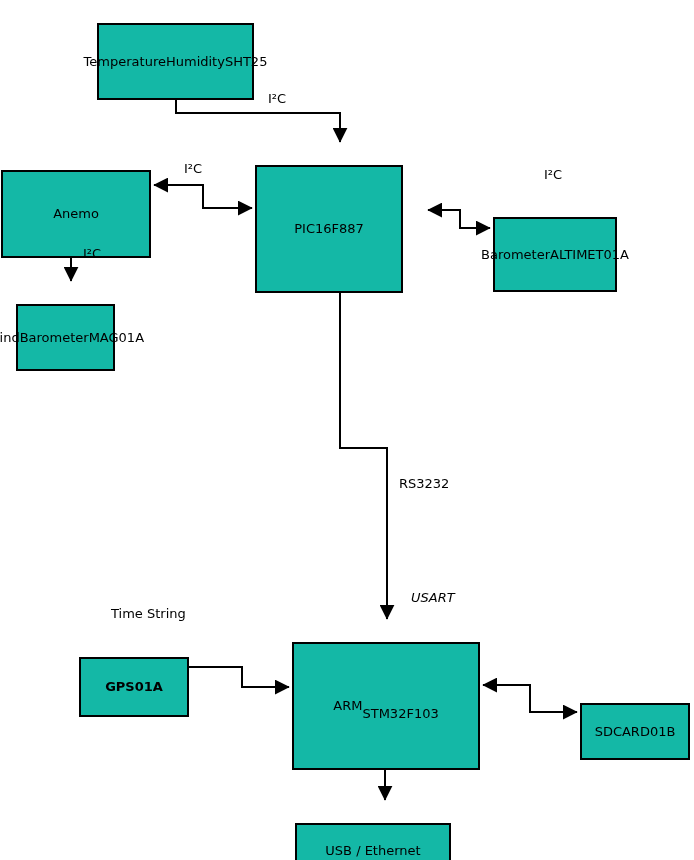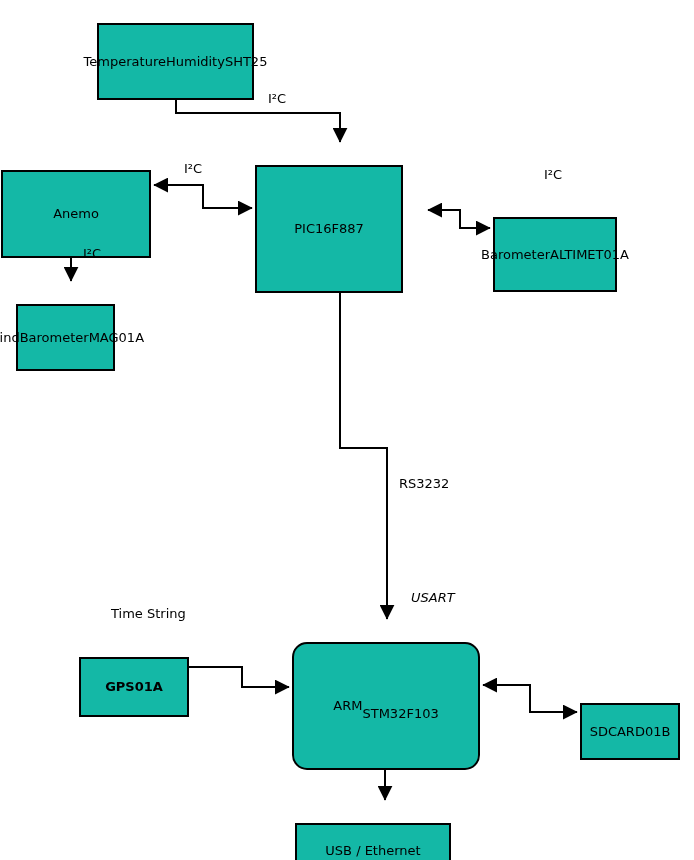--- a/index.html
+++ b/index.html
@@ -45,23 +45,23 @@
     white-space: nowrap;
     line-height: 14px;
   }
   
   #box-temperature { left: 97px;  top: 3px;   width: 157px; height: 77px; }
   #box-anemo       { left: 1px;   top: 150px; width: 150px; height: 88px; }
   #box-wind        { left: 16px;  top: 284px; width: 99px; height: 67px; }
   #box-pic         { left: 255px; top: 145px; width: 148px; height: 128px; }
   #box-barometer   { left: 493px; top: 197px; width: 124px; height: 75px; }
   #box-gps         { left: 79px;  top: 637px; width: 110px; height: 60px; font-weight: bold; }
-  #box-arm         { left: 292px; top: 622px; width: 188px; height: 128px; border-radius: 15px; }
+  #box-arm         { left: 292px; top: 622px; width: 188px; height: 128px; }
   #box-arm .line + .line { margin-top: 16px; text-align: center; }
-  #box-sdcard      { left: 580px; top: 683px; width: 100px; height: 57px; }
+  #box-sdcard      { left: 580px; top: 683px; width: 110px; height: 57px; }
   #box-usb         { left: 295px; top: 803px; width: 156px; height: 55px; }
   
   #lbl-i2c-temperature { left: 268px; top: 92px; }
   #lbl-i2c-anemo       { left: 184px; top: 162px; }
   #lbl-i2c-wind        { left: 83px;  top: 247px; }
   #lbl-i2c-barometer   { left: 544px; top: 168px; }
   #lbl-rs3232          { left: 399px; top: 477px; }
   #lbl-usart           { left: 411px; top: 591px; font-style: italic; }
   #lbl-time-string     { left: 89px;  top: 607px; margin-left: 22px; }
   .wire {

